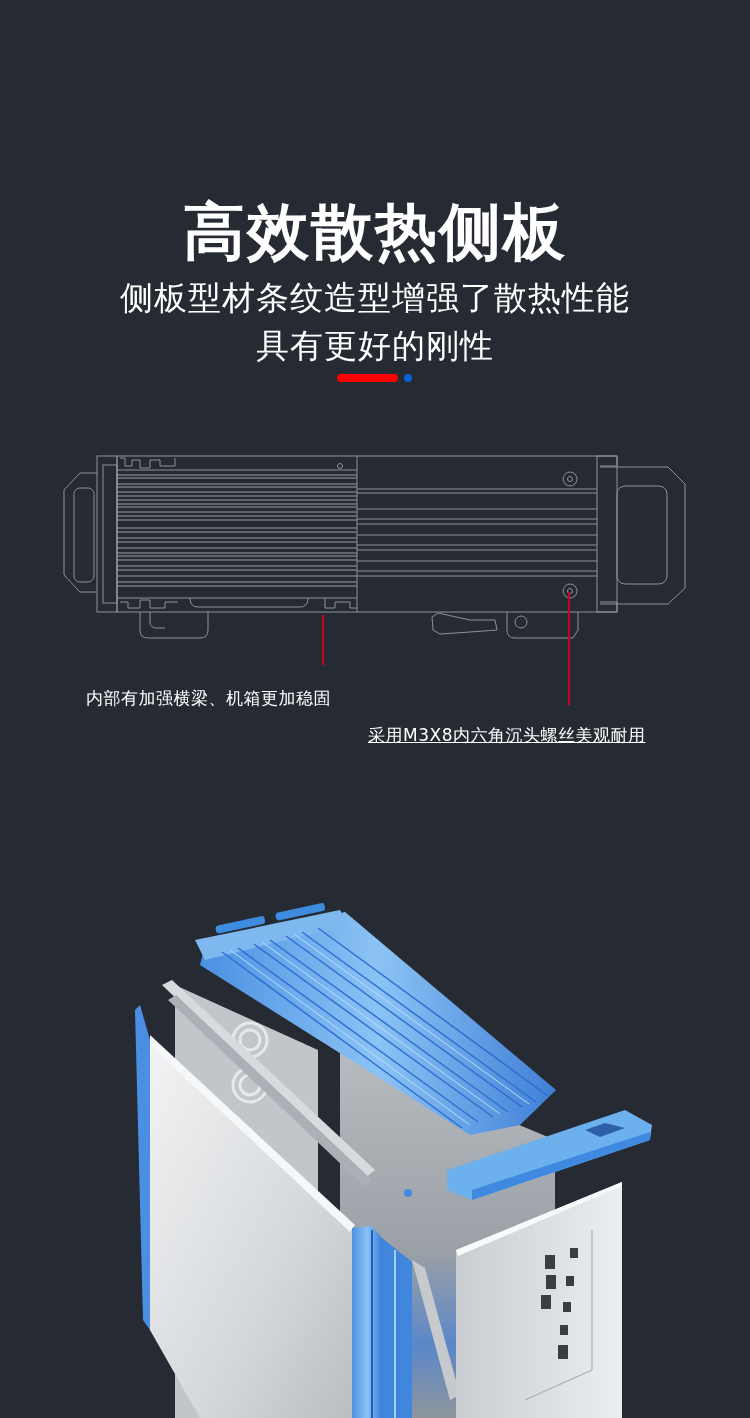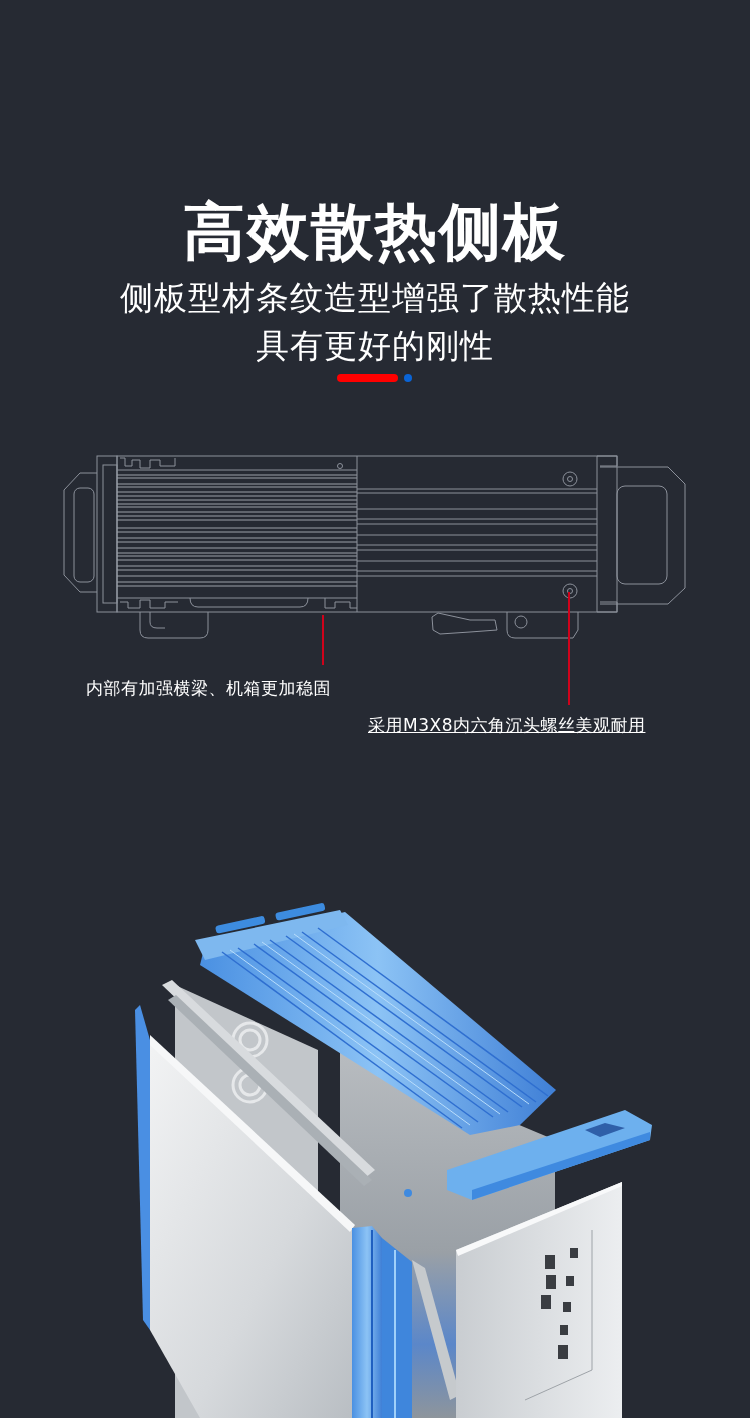--- a/index.html
+++ b/index.html
@@ -31,20 +31,21 @@
     position: absolute; left: 404px; top: 374px; width: 8px; height: 8px;
     border-radius: 50%; background: #0a64d6;
   }
   .drawing { position: absolute; left: 0; top: 440px; width: 750px; height: 220px; }
   .callout-line { position: absolute; width: 2px; background: #d0021b; }
   .cl1 { left: 322px; top: 615px; height: 50px; }
   .cl2 { left: 568px; top: 592px; height: 113px; }
   .callout-text {
     position: absolute; font-size: 17px; color: #ffffff; white-space: nowrap;
     letter-spacing: 0.5px;
+    margin-top: 10px;
   }
   .ct1 { left: 86px; top: 677px; }
   .ct2 { left: 368px; top: 714px; text-decoration: underline; }
   .render { position: absolute; left: 0; top: 880px; width: 750px; height: 538px; }
 </style>
 </head>
 <body>
 
 <div class="page">
 

